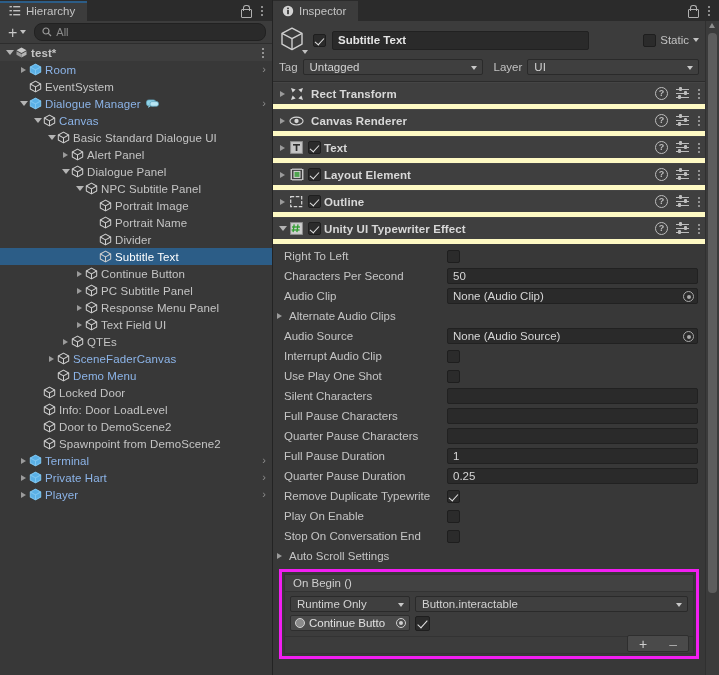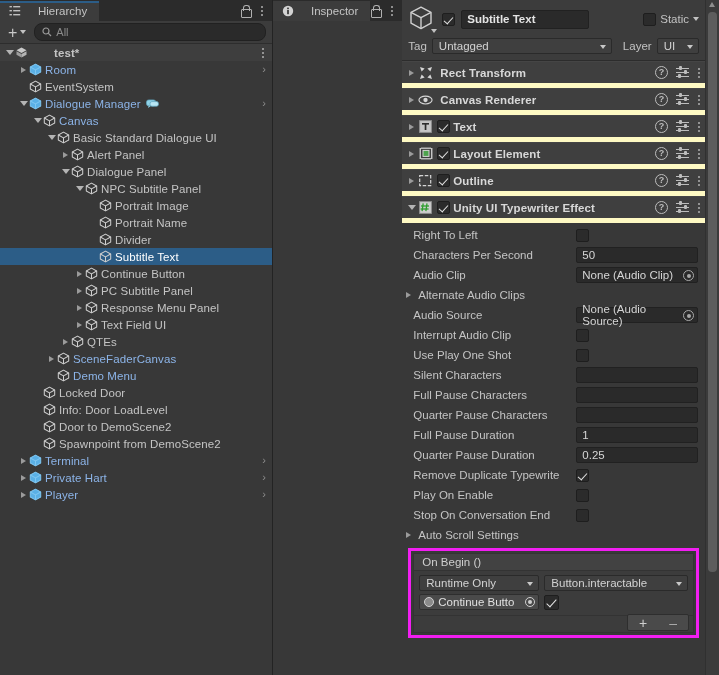--- a/index.html
+++ b/index.html
@@ -7,21 +7,21 @@
     width:719px;height:675px;overflow:hidden;
     font-family:"Liberation Sans","DejaVu Sans",sans-serif;
     font-size:11.5px;color:#b8b8b8;
     -webkit-font-smoothing:antialiased;
   }
   .app{position:relative;width:719px;height:675px;display:flex;background:#282828;}
 
   
   .panel{position:relative;display:flex;flex-direction:column;background:#383838;}
   .tabbar{height:21px;background:#2b2b2b;display:flex;align-items:flex-end;position:relative;flex:none;}
-  .tab{height:20px;display:flex;align-items:center;gap:17px;padding:0 12px 0 9px;
+  .tab{height:20px;display:flex;align-items:center;gap:5px;padding:0 12px 0 9px;
        background:#3c3c3c;color:#c4c4c4;font-size:11.5px;position:relative;}
   .tab.active-blue::before{content:"";position:absolute;left:0;right:0;top:0;height:2px;background:#2c5d87;}
   .tab .tabicon{width:12px;height:12px;display:inline-block;position:relative;flex:none;}
   .tabbar .spacer{flex:1;height:20px;background:#2b2b2b;}
   .tabbar .tools{display:flex;align-items:center;gap:9px;padding:0 8px 0 0;height:20px;background:#2b2b2b;}
   .lockicon{width:11px;height:12px;position:relative;}
   .lockicon::before{content:"";position:absolute;left:1px;top:4px;width:9px;height:7px;border:1.3px solid #b0b0b0;border-radius:1px;}
   .lockicon::after{content:"";position:absolute;left:3px;top:0px;width:5px;height:5px;border:1.3px solid #b0b0b0;border-bottom:none;border-radius:3px 3px 0 0;}
   .kebab{width:4px;height:14px;display:flex;flex-direction:column;justify-content:center;gap:2px;align-items:center;}
   .kebab i{width:2px;height:2px;background:#b0b0b0;border-radius:50%;display:block;}
@@ -50,21 +50,21 @@
   .row .lbl.blue{color:#8cb4e8;}
   .row .chev{position:absolute;right:6px;color:#8d8d8d;font-size:11px;line-height:17px;}
   .row .rowkebab{position:absolute;right:7px;top:2px;}
   
   .cube{width:13px;height:13px;flex:none;position:relative;}
   .cube svg{display:block;}
   .unityico{width:13px;height:13px;flex:none;}
   .bubble{width:13px;height:9px;margin-left:5px;flex:none;}
 
   
-  #inspector{flex:1;display:flex;flex-direction:row;min-width:0;}
+  #inspector{flex:1;display:flex;flex-direction:column;min-width:0;}
   .insp-body{flex:1;position:relative;overflow:hidden;background:#383838;display:flex;}
   .insp-scroll{flex:1;min-width:0;display:flex;flex-direction:column;}
   .vscroll{width:13px;flex:none;background:#3b3b3b;border-left:1px solid #303030;position:relative;}
   .vscroll .arrowup{position:absolute;top:2px;left:3px;width:0;height:0;
         border-left:3.5px solid transparent;border-right:3.5px solid transparent;border-bottom:5px solid #8d8d8d;}
   .vscroll .thumb{position:absolute;left:2px;top:12px;width:9px;height:560px;background:#5d5d5d;border-radius:4px;}
 
   
   .obj-header{background:#3c3c3c;padding:5px 6px 6px 6px;border-bottom:1px solid #2c2c2c;flex:none;}
   .obj-row1{display:flex;align-items:center;gap:6px;}
@@ -193,21 +193,21 @@
         <div class="row scene">
           <span style="width: 4px; flex: 0 0 auto;"></span>
           <span class="twisty">
             <span class="tw-d"></span>
           </span>
           <span class="unityico"><svg width="13" height="13" viewBox="0 0 14 14">
               <path d="M7 1.6 L12.4 4.6 L7 7.6 L1.6 4.6 Z" fill="#c9c9c9"></path>
               <path d="M1.6 5.6 L7 8.6 L7 12.4 L1.6 9.4 Z" fill="#9d9d9d"></path>
               <path d="M12.4 5.6 L7 8.6 L7 12.4 L12.4 9.4 Z" fill="#b4b4b4"></path>
             </svg></span>
-          <span class="lbl" style="font-weight: bold; margin-left: 23px;">test*</span>
+          <span class="lbl" style="font-weight: bold;">test*</span>
           <span class="kebab rowkebab">
             <i></i>
             <i></i>
             <i></i>
           </span>
         </div>
         <div class="row">
           <span style="width: 18px; flex: 0 0 auto;"></span>
           <span class="twisty">
             <span class="tw-r"></span>

